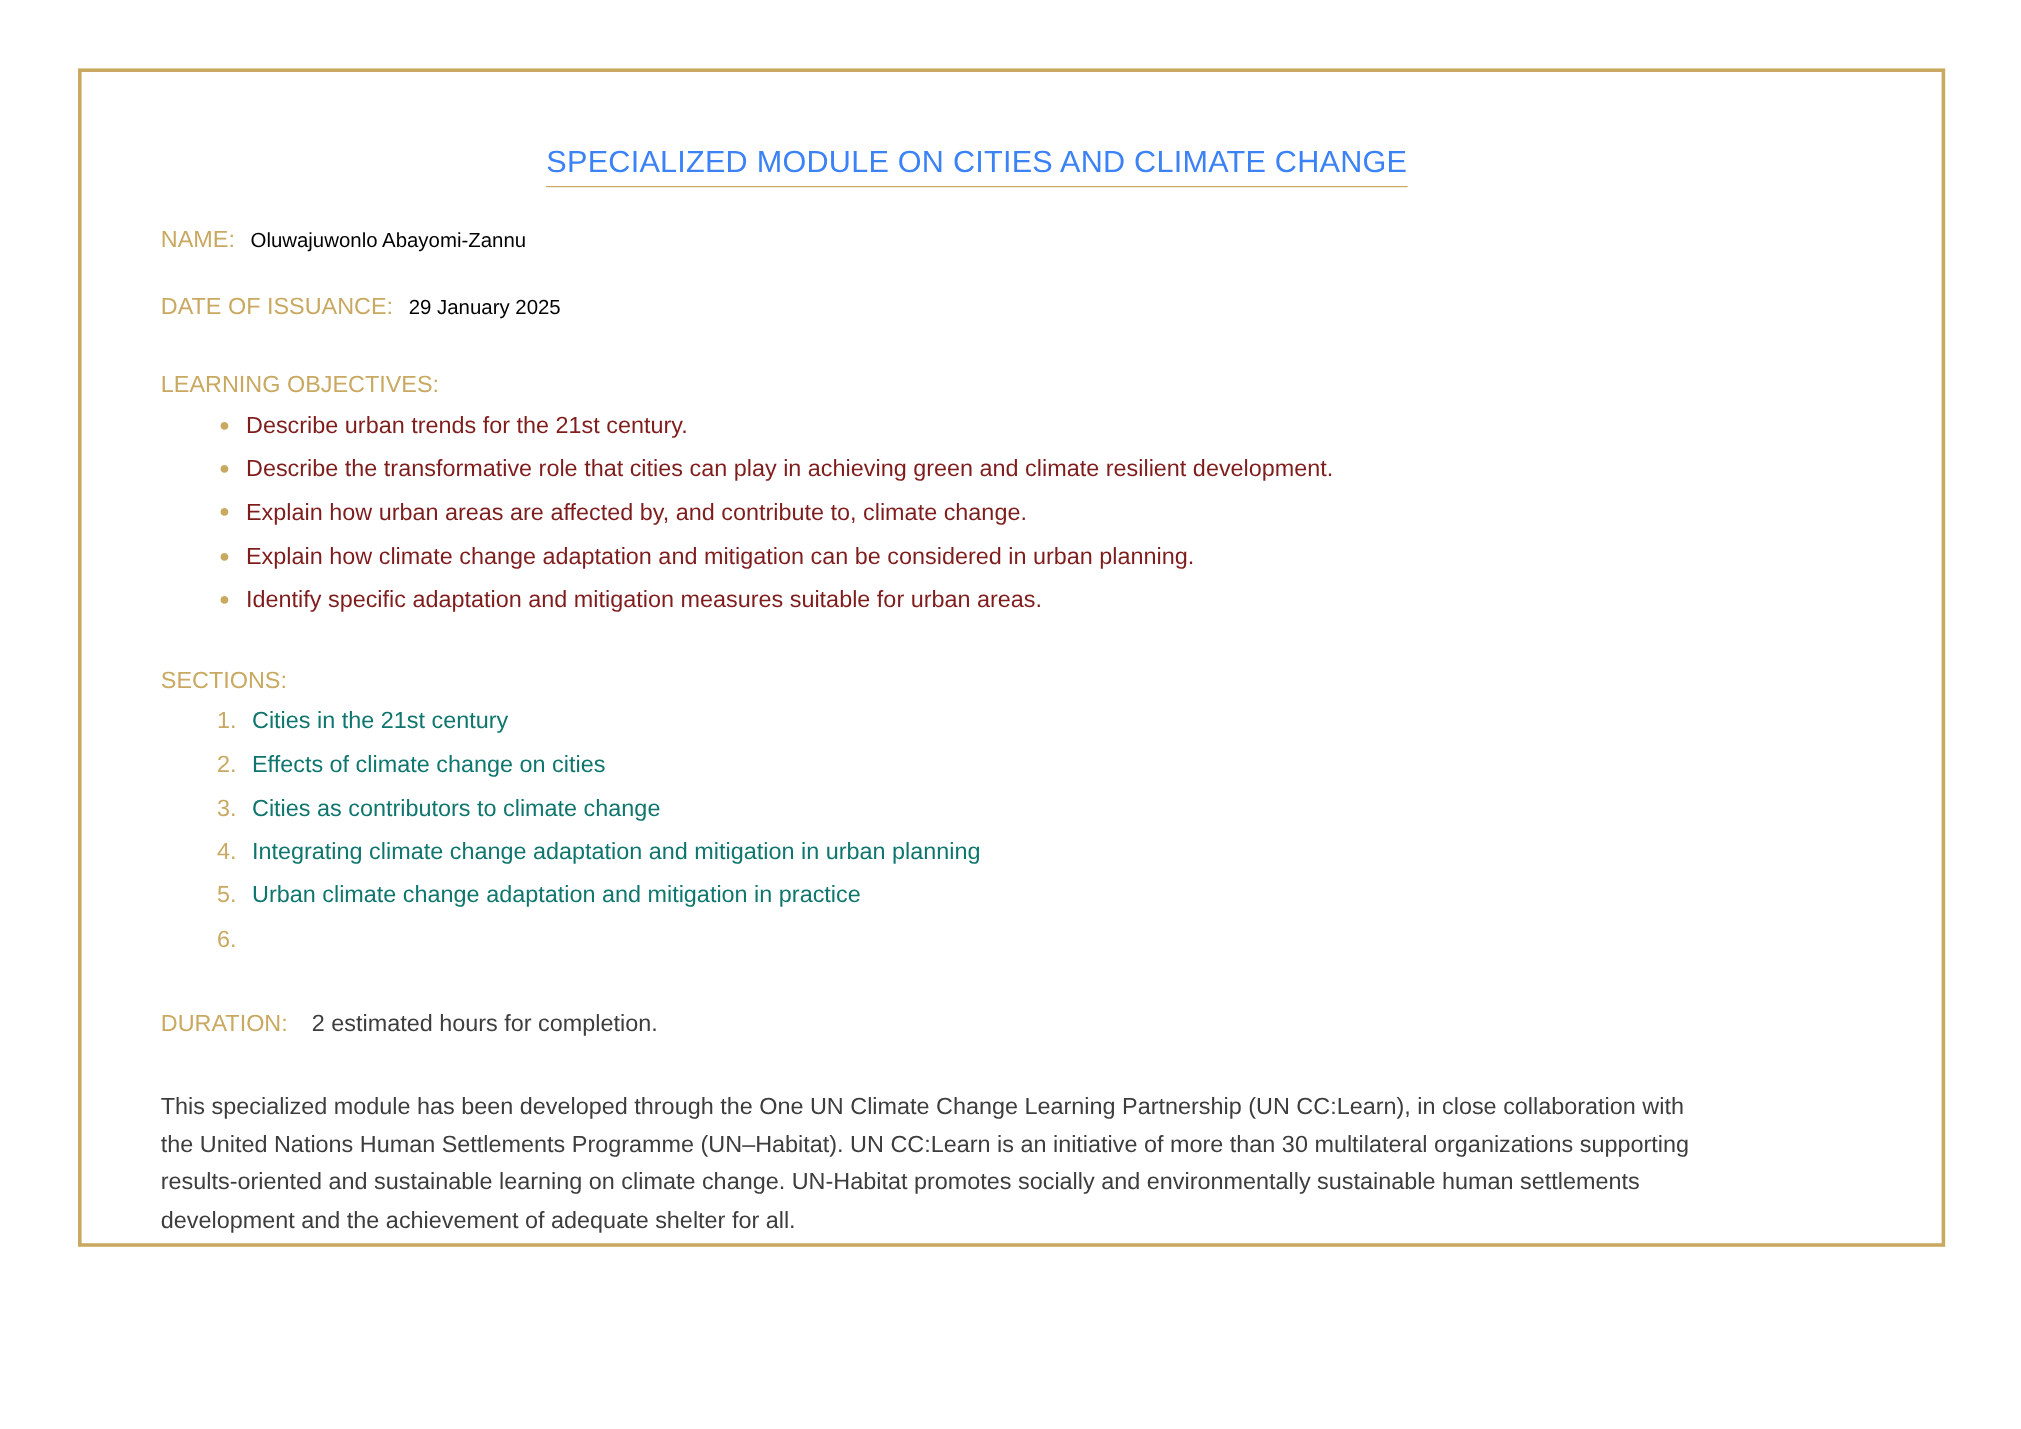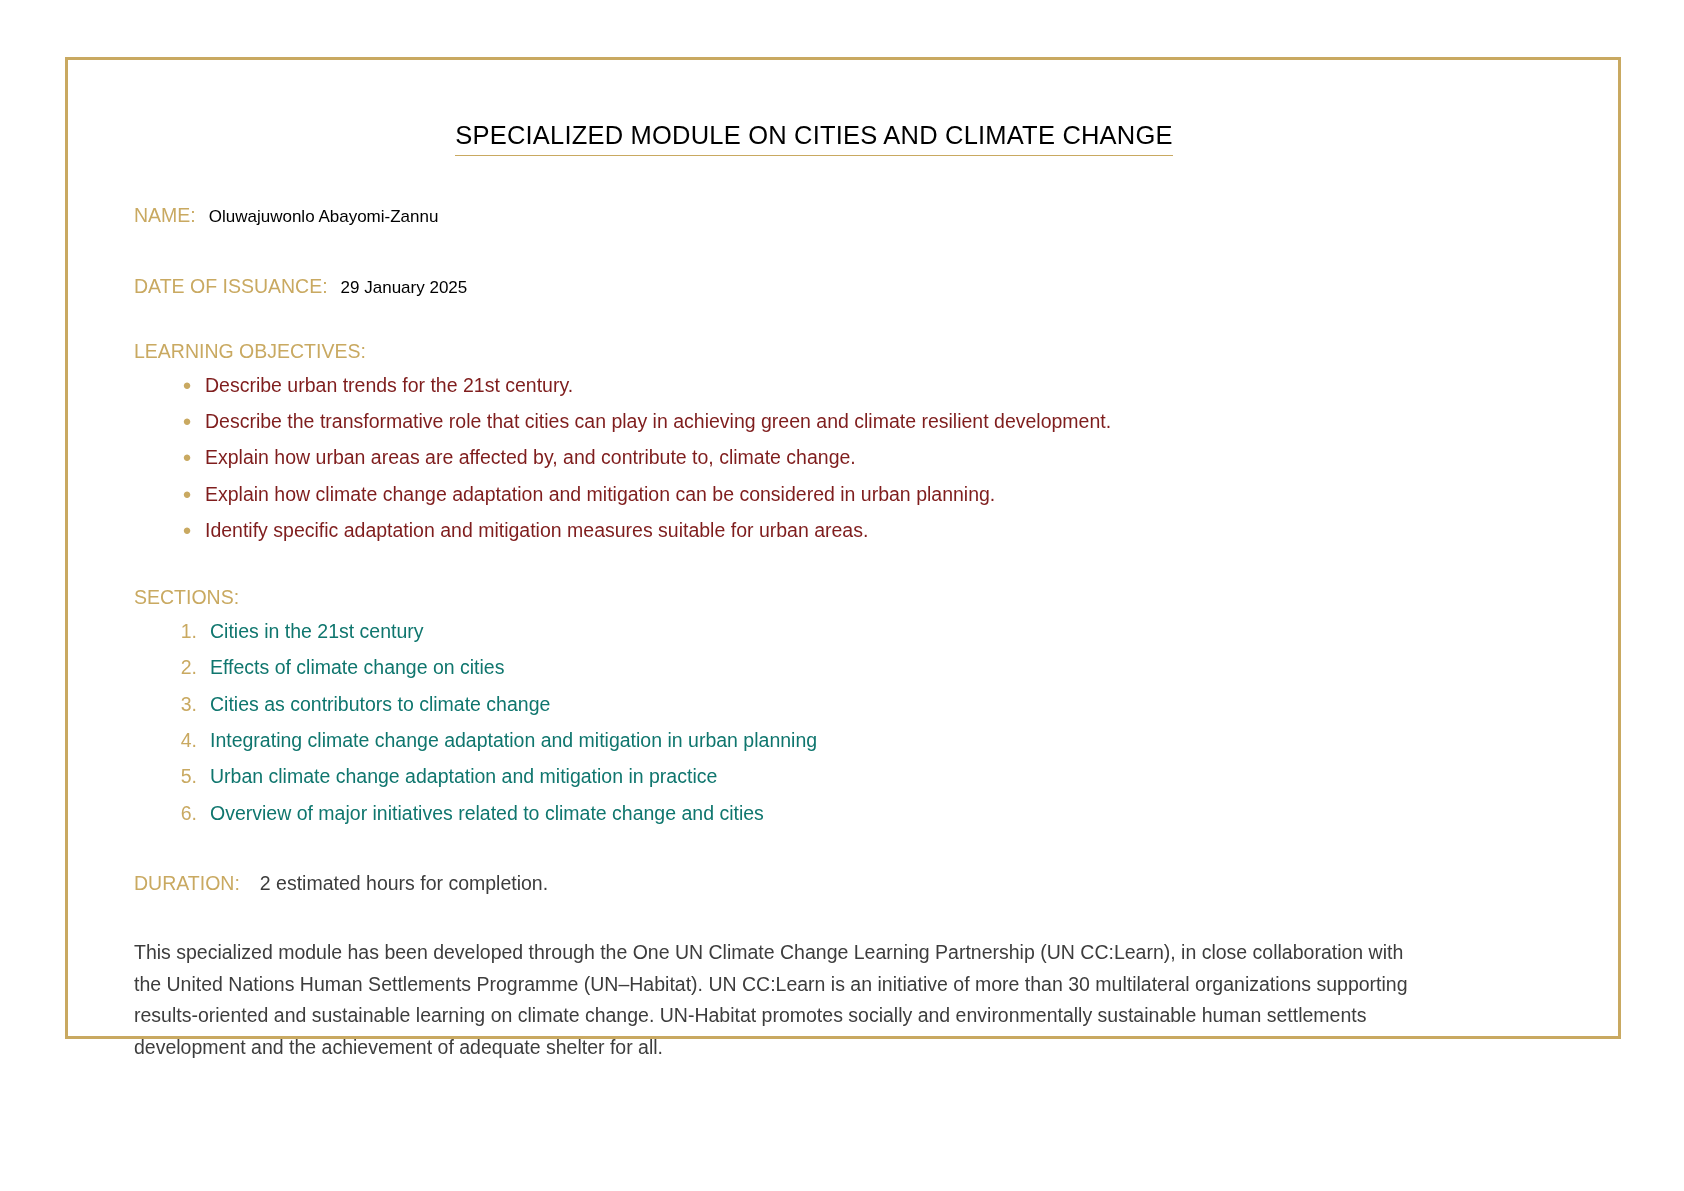--- a/index.html
+++ b/index.html
@@ -40,34 +40,34 @@
     width: 1360px;
   }
 
   
   .title-wrap {
     text-align: center;
     margin-bottom: 30px;
   }
   .doc-title {
     display: inline-block;
-    color: #000000;
+    color: #3b82f6;
     font-size: 25.5px;
     letter-spacing: 0.2px;
     font-weight: 400;
     border-bottom: 1.5px solid #c9a961;
     padding-bottom: 3px;
     line-height: 1.25;
   }
 
   
   .field-row {
     display: flex;
     align-items: baseline;
-    margin-top: 48px;
+    margin-top: 33px;
   }
   .field-label {
     color: #c9a961;
     font-size: 19.5px;
     font-weight: 400;
     white-space: nowrap;
   }
   .field-value {
     color: #000000;
     font-size: 17px;
@@ -230,21 +230,20 @@
       <li class="num-item">
         <span class="num-marker">4.</span>
         <span class="num-text">Integrating climate change adaptation and mitigation in urban planning</span>
       </li>
       <li class="num-item">
         <span class="num-marker">5.</span>
         <span class="num-text">Urban climate change adaptation and mitigation in practice</span>
       </li>
       <li class="num-item">
         <span class="num-marker">6.</span>
-        <span class="num-text">Overview of major initiatives related to climate change and cities</span>
       </li>
     </ol>
 
     <div class="duration-row">
       <span class="duration-label">DURATION:</span><span class="duration-value">2 estimated hours for completion.</span>
     </div>
 
     <p class="closing">This specialized module has been developed through the One UN Climate Change Learning Partnership (UN CC:Learn), in close collaboration with the United Nations Human Settlements Programme (UN–Habitat). UN CC:Learn is an initiative of more than 30 multilateral organizations supporting results-oriented and sustainable learning on climate change. UN-Habitat promotes socially and environmentally sustainable human settlements development and the achievement of adequate shelter for all.</p>
 
   </div>

